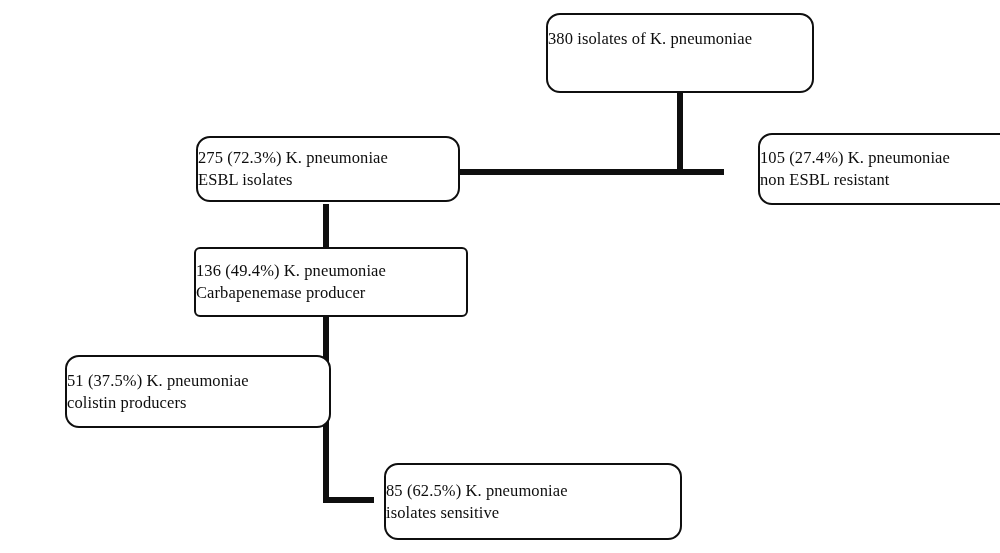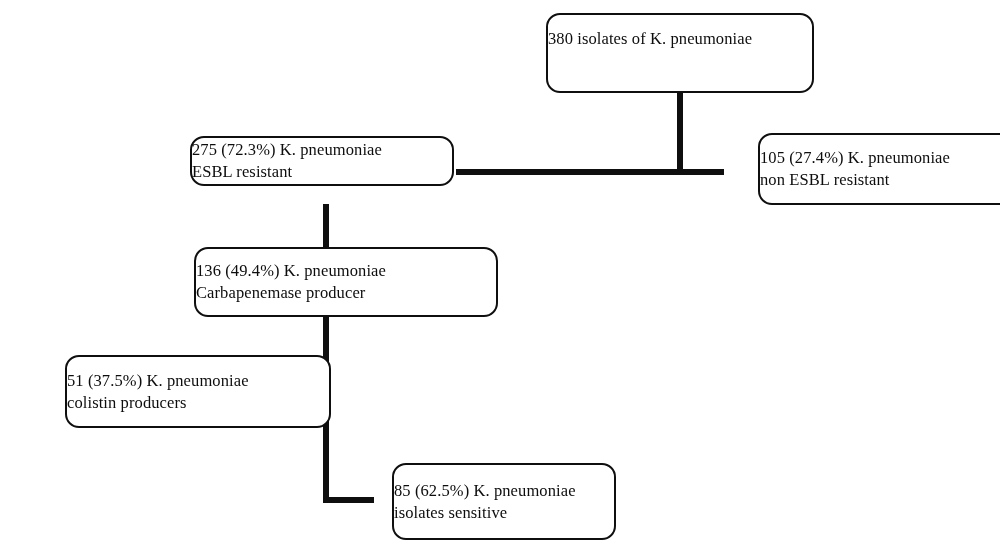--- a/index.html
+++ b/index.html
@@ -38,25 +38,25 @@
     letter-spacing: 0.1px;
     z-index: 2;
   }
   .node .line1,
   .node .line2 {
     display: block;
     white-space: nowrap;
   }
   
   #node-total        { left: 546px; top: 13px;  width: 268px; height: 80px;  justify-content: flex-start; padding-top: 13px; }
-  #node-esbl         { left: 190px; top: 136px; width: 264px; height: 50px;  }
+  #node-esbl         { left: 196px; top: 136px; width: 264px; height: 66px;  }
   #node-non-esbl     { left: 722px; top: 133px; width: 266px; height: 72px; margin-left: 36px;  }
-  #node-carbapenem   { left: 194px; top: 247px; width: 304px; height: 70px;  }
+  #node-carbapenem   { left: 194px; top: 247px; width: 274px; height: 70px; border-radius: 6px;  }
   #node-col-res      { left: 17px;  top: 355px; width: 266px; height: 73px; margin-left: 48px;  }
-  #node-col-sens     { left: 392px; top: 463px; width: 224px; height: 77px;  }
+  #node-col-sens     { left: 384px; top: 463px; width: 298px; height: 77px;  }
 
   
   .conn {
     position: absolute;
     background: #0f0f0f;
     z-index: 1;
   }
   .conn-v { width: 6px; }
   .conn-h { height: 6px; }
 
@@ -84,21 +84,21 @@
   <div class="conn conn-v" id="conn-carb-down"></div>
   <div class="conn conn-h" id="conn-col-res"></div>
   <div class="conn conn-h" id="conn-col-sens"></div>
 
   <div class="node" id="node-total">
     <span class="line1">380 isolates of K. pneumoniae</span>
   </div>
 
   <div class="node" id="node-esbl">
     <span class="line1">275 (72.3%) K. pneumoniae</span>
-    <span class="line2">ESBL resistant</span>
+    <span class="line2">ESBL isolates</span>
   </div>
 
   <div class="node" id="node-non-esbl">
     <span class="line1">105 (27.4%) K. pneumoniae</span>
     <span class="line2">non ESBL resistant</span>
   </div>
 
   <div class="node" id="node-carbapenem">
     <span class="line1">136 (49.4%) K. pneumoniae</span>
     <span class="line2">Carbapenemase producer</span>

